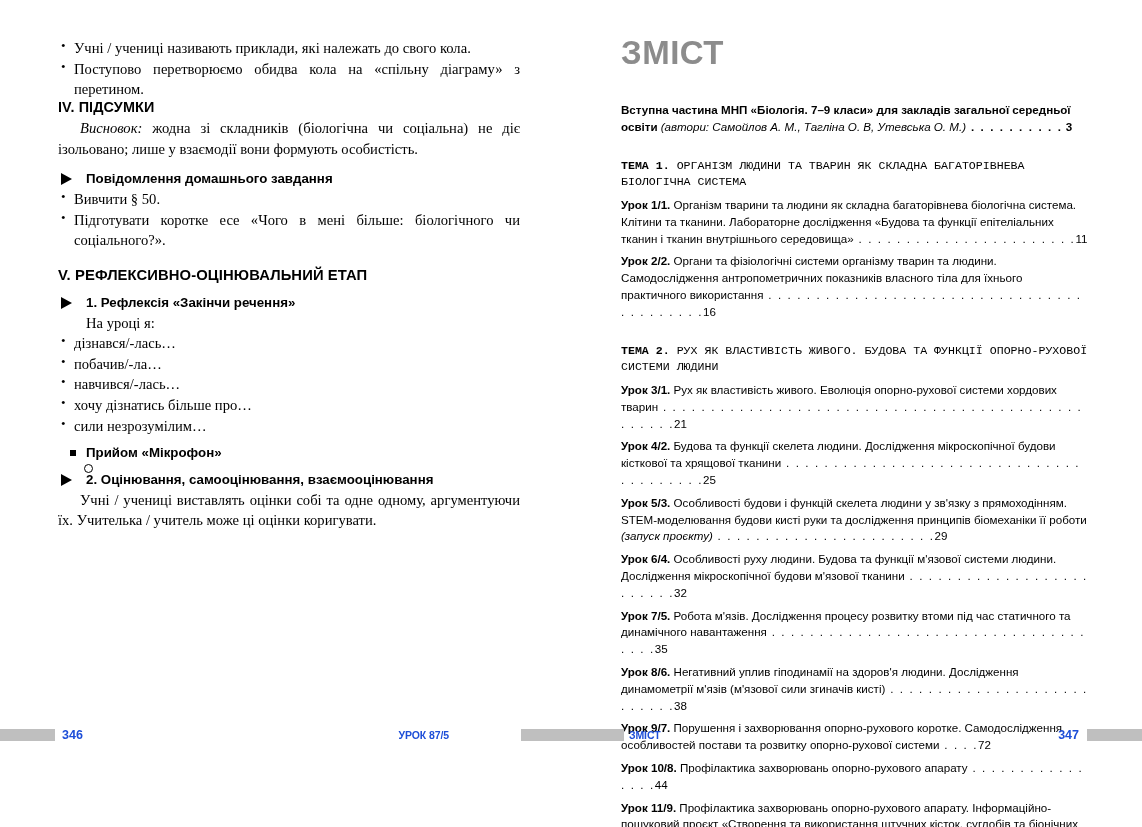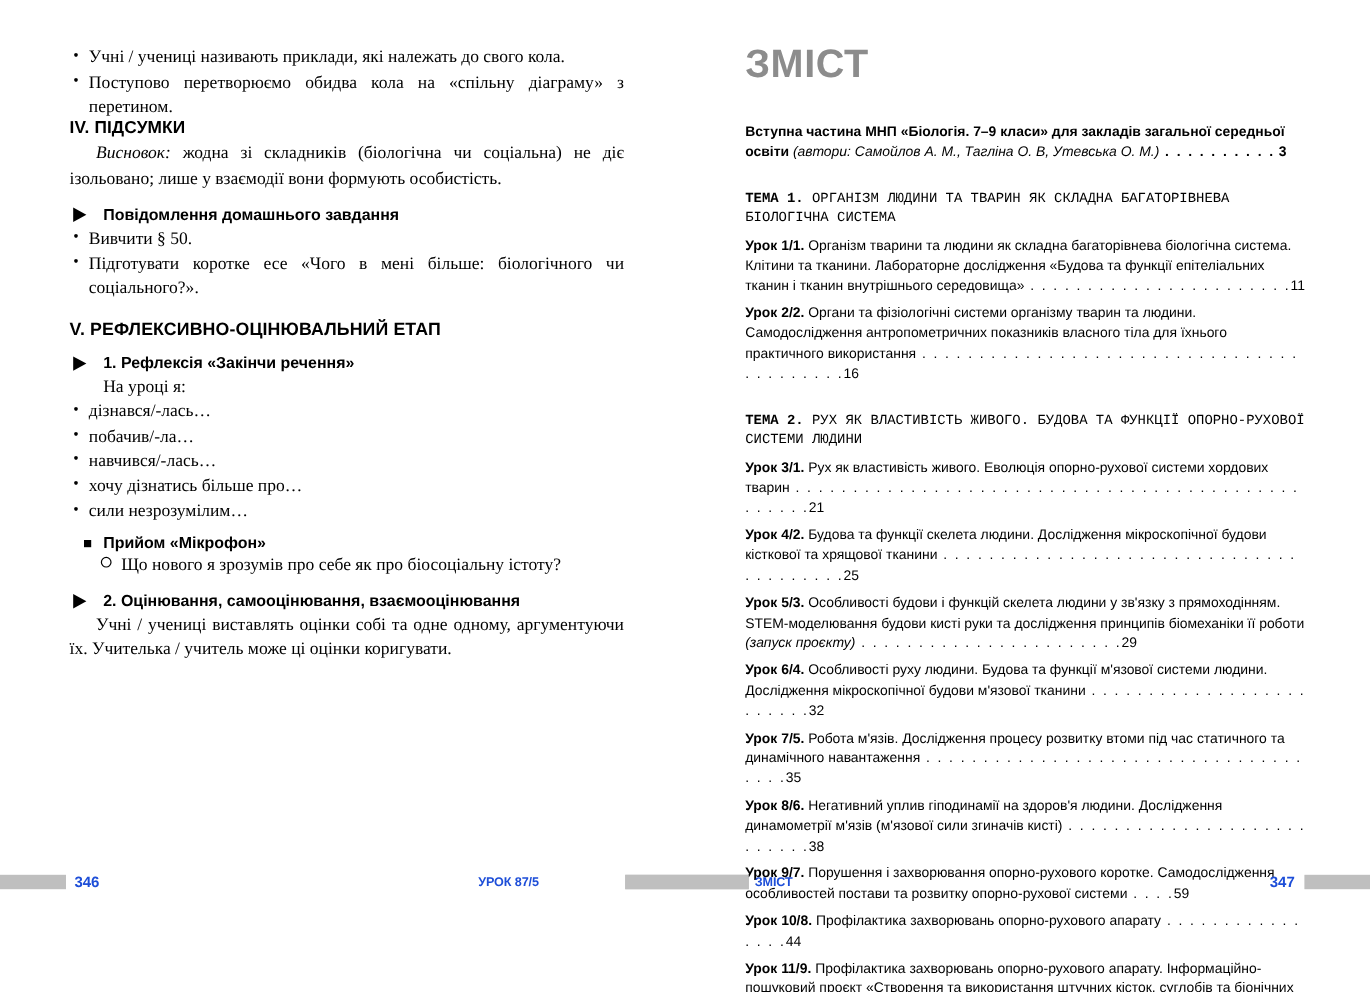--- a/index.html
+++ b/index.html
@@ -246,21 +246,21 @@
       <div class="serif plain-line">На уроці я:</div>
       <ul class="bullets serif indent-list">
         <li>дізнався/-лась…</li>
         <li>побачив/-ла…</li>
         <li>навчився/-лась…</li>
         <li>хочу дізнатись більше про…</li>
         <li>сили незрозумілим…</li>
       </ul>
 
       <div class="sq-head"><span class="sq"></span><span>Прийом «Мікрофон»</span></div>
-      <div class="serif circ-line"><span class="circ"></span><span>Що нового я зрозумів про себе як про біосоціальну істоту?</span></div>
+      <div class="serif circ-line"><span class="circ"></span></div>
 
       <div class="tri-head"><span class="tri"></span><span>2. Оцінювання, самооцінювання, взаємооцінювання</span></div>
       <div class="serif para">Учні / учениці виставлять оцінки собі та одне одному, аргументуючи їх. Учителька / учитель може ці оцінки коригувати.</div>
 
     </div>
 
     <div class="footer">
       <div class="bar f-left-bar"></div>
       <div class="ftxt f-left-num">346</div>
       <div class="ftxt small f-left-run">УРОК 87/5</div>
@@ -279,21 +279,21 @@
       <div class="entry"><span class="lesson">Урок 1/1.</span><span>  Організм тварини та людини як складна багаторівнева біологічна система. Клітини та тканини. Лабораторне дослідження «Будова та функції епітеліальних тканин і тканин внутрішнього середовища»</span><span class="leader"> . . . . . . . . . . . . . . . . . . . . . . .</span><span class="pg">11</span></div>
       <div class="entry"><span class="lesson">Урок 2/2.</span><span>  Органи та фізіологічні системи організму тварин та людини. Самодослідження антропометричних показників власного тіла для їхнього практичного використання</span><span class="leader"> . . . . . . . . . . . . . . . . . . . . . . . . . . . . . . . . . . . . . . . . . .</span><span class="pg">16</span></div>
 
       <div class="theme"><span class="theme-no">ТЕМА 2.</span><span> РУХ ЯК ВЛАСТИВІСТЬ ЖИВОГО. БУДОВА ТА ФУНКЦІЇ ОПОРНО-РУХОВОЇ СИСТЕМИ ЛЮДИНИ</span></div>
       <div class="entry"><span class="lesson">Урок 3/1.</span><span>  Рух як властивість живого. Еволюція опорно-рухової системи хордових тварин</span><span class="leader"> . . . . . . . . . . . . . . . . . . . . . . . . . . . . . . . . . . . . . . . . . . . . . . . . . .</span><span class="pg">21</span></div>
       <div class="entry"><span class="lesson">Урок 4/2.</span><span>  Будова та функції скелета людини. Дослідження мікроскопічної будови кісткової та хрящової тканини</span><span class="leader">  . . . . . . . . . . . . . . . . . . . . . . . . . . . . . . . . . . . . . . . .</span><span class="pg">25</span></div>
       <div class="entry"><span class="lesson">Урок 5/3.</span><span>  Особливості будови і функцій скелета людини у зв'язку з прямоходінням. STEM-моделювання будови кисті руки та дослідження принципів біомеханіки її роботи </span><span class="ital">(запуск проєкту)</span><span class="leader">  . . . . . . . . . . . . . . . . . . . . . . .</span><span class="pg">29</span></div>
       <div class="entry"><span class="lesson">Урок 6/4.</span><span>  Особливості руху людини. Будова та функції м'язової системи людини. Дослідження мікроскопічної будови м'язової тканини</span><span class="leader"> . . . . . . . . . . . . . . . . . . . . . . . . .</span><span class="pg">32</span></div>
       <div class="entry"><span class="lesson">Урок 7/5.</span><span>  Робота м'язів. Дослідження процесу розвитку втоми під час статичного та динамічного навантаження</span><span class="leader"> . . . . . . . . . . . . . . . . . . . . . . . . . . . . . . . . . . . . .</span><span class="pg">35</span></div>
       <div class="entry"><span class="lesson">Урок 8/6.</span><span>  Негативний уплив гіподинамії на здоров'я людини. Дослідження динамометрії м'язів (м'язової сили згиначів кисті)</span><span class="leader">  . . . . . . . . . . . . . . . . . . . . . . . . . . .</span><span class="pg">38</span></div>
-      <div class="entry"><span class="lesson">Урок 9/7.</span><span>  Порушення і захворювання опорно-рухового коротке. Самодослідження особливостей постави та розвитку опорно-рухової системи</span><span class="leader"> . . . .</span><span class="pg">59</span></div>
+      <div class="entry"><span class="lesson">Урок 9/7.</span><span>  Порушення і захворювання опорно-рухового коротке. Самодослідження особливостей постави та розвитку опорно-рухової системи</span><span class="leader"> . . . .</span><span class="pg">72</span></div>
       <div class="entry"><span class="lesson">Урок 10/8.</span><span>  Профілактика захворювань опорно-рухового апарату</span><span class="leader">  . . . . . . . . . . . . . . . .</span><span class="pg">44</span></div>
       <div class="entry"><span class="lesson">Урок 11/9.</span><span>  Профілактика захворювань опорно-рухового апарату. Інформаційно-пошуковий проєкт «Створення та використання штучних кісток, суглобів та біонічних протезів»</span></div>
 
     </div>
 
     <div class="footer">
       <div class="bar f-right-bar"></div>
       <div class="ftxt small f-right-run">ЗМІСТ</div>
       <div class="ftxt f-right-num">347</div>
       <div class="bar f-right-bar2"></div>

